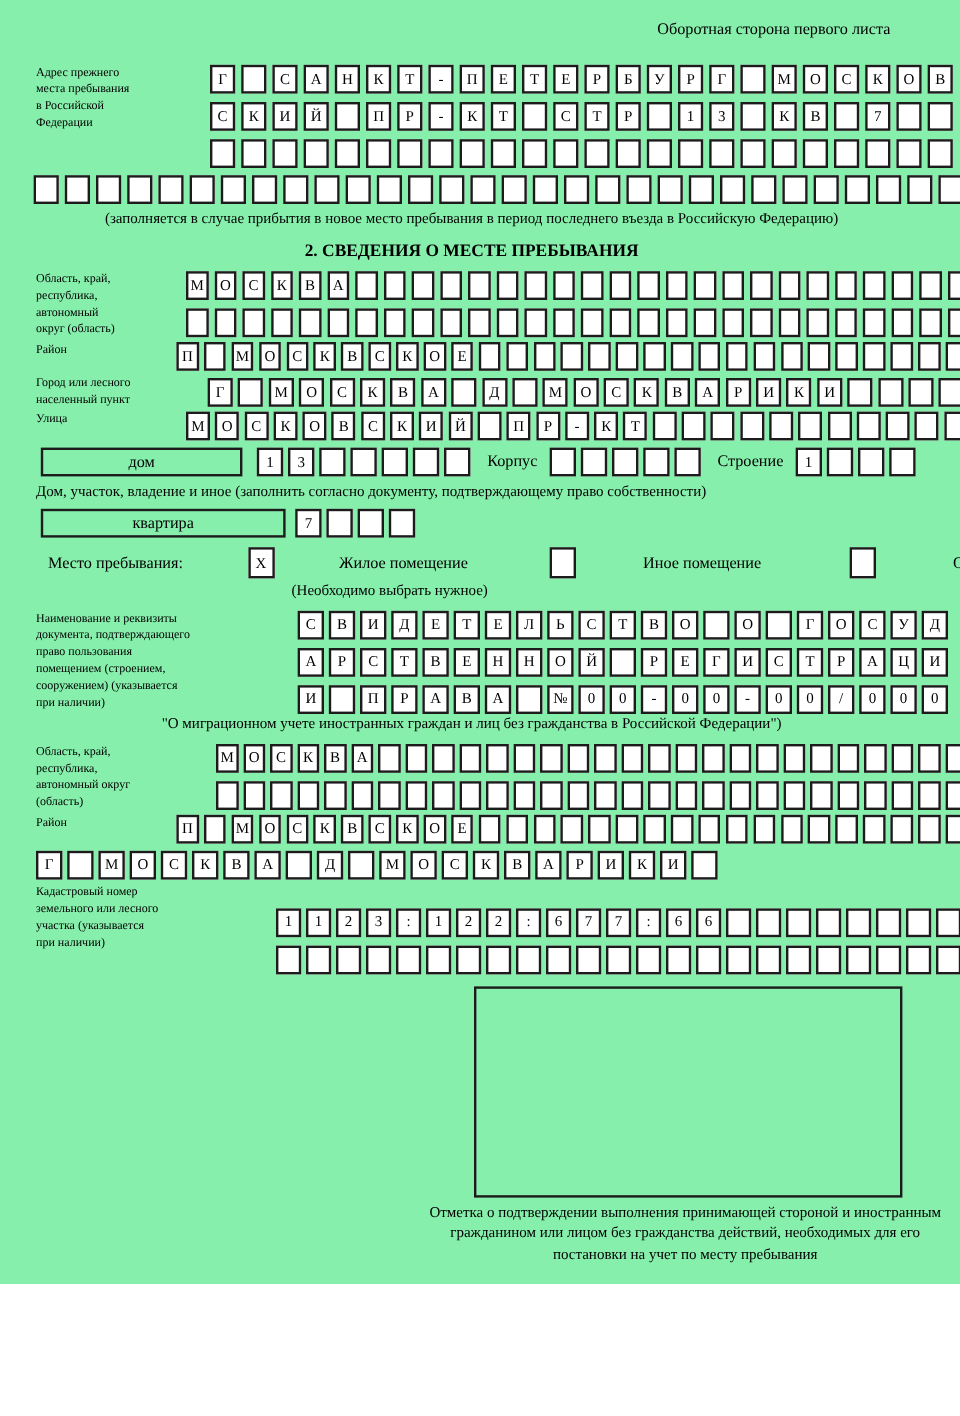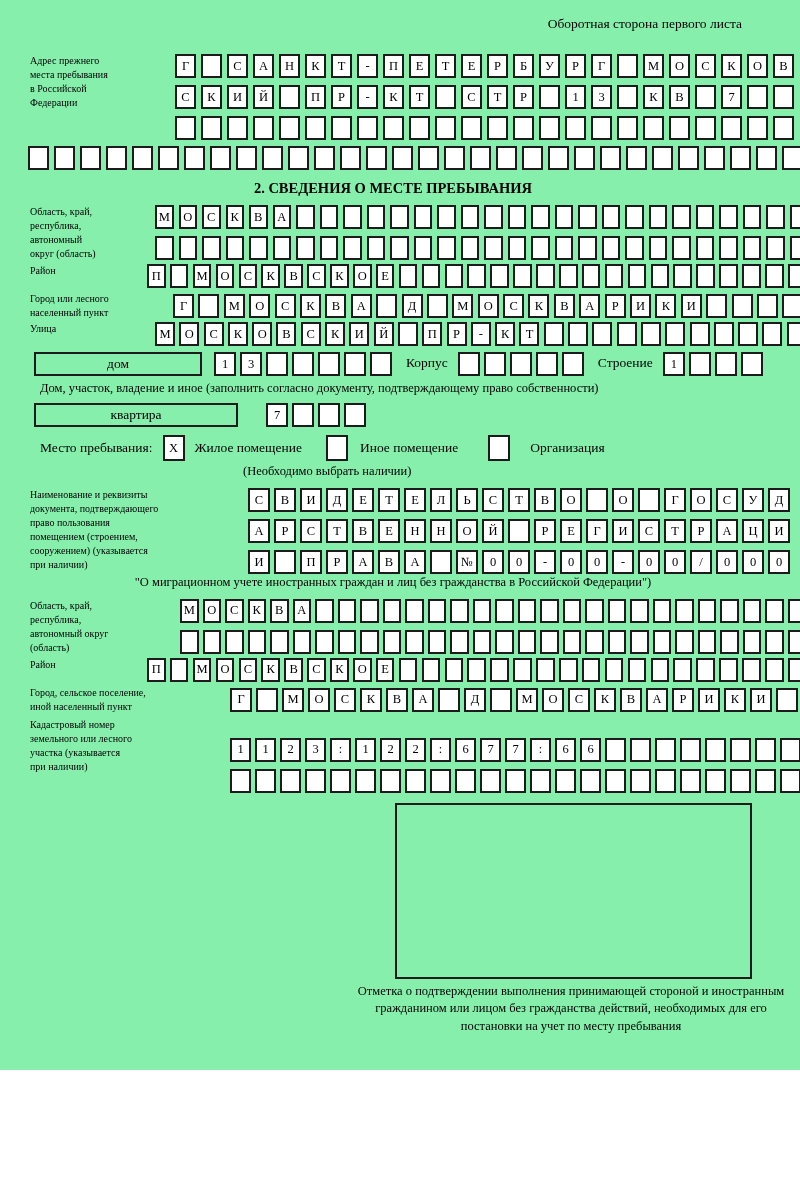--- a/index.html
+++ b/index.html
@@ -160,20 +160,21 @@
       <span class="cell"></span>
       <span class="cell"></span>
       <span class="cell"></span>
       <span class="cell"></span>
       <span class="cell"></span>
       <span class="cell"></span>
       <span class="cell"></span>
       <span class="cell"></span>
       <span class="cell"></span>
     </div>
+  <div class="caption center mt4">(заполняется в случае прибытия в новое место пребывания в период последнего въезда в Российскую Федерацию)</div>
 
   <div class="sec-title">2. СВЕДЕНИЯ О МЕСТЕ ПРЕБЫВАНИЯ</div>
 
   <div class="frow">
     <div class="label w125">Область, край,
 республика,
 автономный
 округ (область)</div>
     <div class="rows">
       <div class="cells c29">
@@ -361,44 +362,44 @@
         <span class="cell"></span>
       </div>
     <div class="inline-label" style="margin:0 10px 0 14px;text-align:center;">Строение</div>
     <div class="cells chouse">
         <span class="cell">1</span>
         <span class="cell"></span>
         <span class="cell"></span>
         <span class="cell"></span>
       </div>
   </div>
-  <div class="caption mt4" style="margin-left:10px;">Дом, участок, владение и иное (заполнить согласно документу, подтверждающему право собственности)</div>
+  <div class="caption mt4" style="">Дом, участок, владение и иное (заполнить согласно документу, подтверждающему право собственности)</div>
 
   <div class="frow mt6" style="margin-left:4px;">
-    <div class="wide-box" style="width:200px;margin-right:28px;">
+    <div class="wide-box" style="width:200px;margin-right:8px;">
       <span>квартира</span>
     </div>
     <div class="cells chouse">
         <span class="cell">7</span>
         <span class="cell"></span>
         <span class="cell"></span>
         <span class="cell"></span>
       </div>
   </div>
 
-  <div class="frow mt8" style="margin-left:10px;align-items:center;">
+  <div class="frow mt8" style="margin-left:10px;align-items:center;gap:44px;">
     <div class="inline-label" style="margin-right:10px;">Место пребывания:</div>
     <span class="cell checkbox">X</span>
     <div class="inline-label" style="margin:0 24px 0 10px;">Жилое помещение</div>
     <span class="cell checkbox"></span>
     <div class="inline-label" style="margin:0 30px 0 12px;">Иное помещение</div>
     <span class="cell checkbox"></span>
     <div class="inline-label" style="margin-left:20px;">Организация</div>
   </div>
-  <div class="caption" style="margin:2px 0 0 213px;">(Необходимо выбрать наличии)</div>
+  <div class="caption" style="margin:2px 0 0 213px;">(Необходимо выбрать нужное)</div>
 
   <div class="frow mt8">
     <div class="label w218">Наименование и реквизиты
 документа, подтверждающего
 право пользования
 помещением (строением,
 сооружением) (указывается
 при наличии)</div>
     <div class="rows">
       <div class="cells c21">
@@ -573,22 +574,20 @@
         <span class="cell"></span>
         <span class="cell"></span>
         <span class="cell"></span>
         <span class="cell"></span>
         <span class="cell"></span>
         <span class="cell"></span>
       </div>
   </div>
 
   <div class="frow mt4">
-    <div class="label w200">Город, сельское поселение,
-иной населенный пункт</div>
     <div class="cells c22" style="margin-top:2px;">
         <span class="cell">Г</span>
         <span class="cell"></span>
         <span class="cell">М</span>
         <span class="cell">О</span>
         <span class="cell">С</span>
         <span class="cell">К</span>
         <span class="cell">В</span>
         <span class="cell">А</span>
         <span class="cell"></span>

